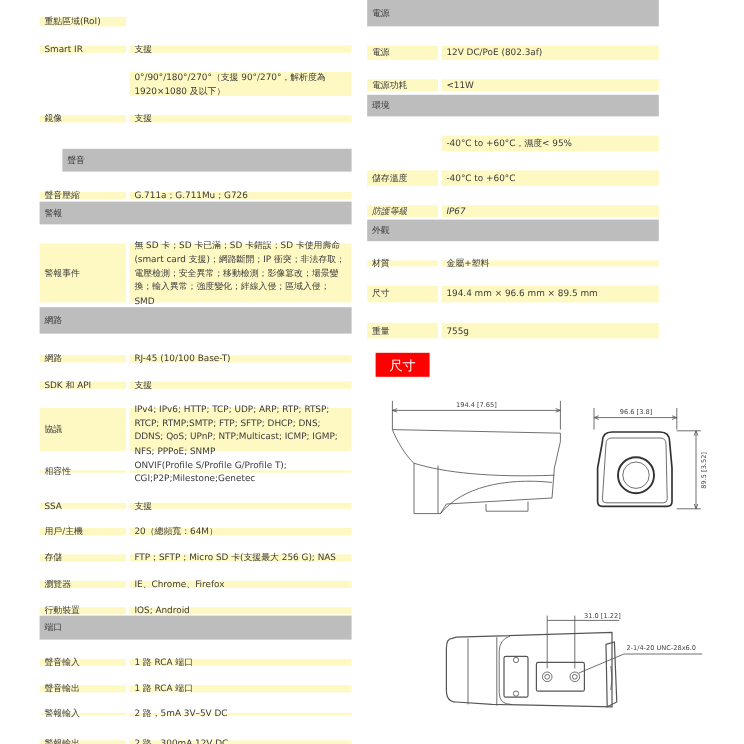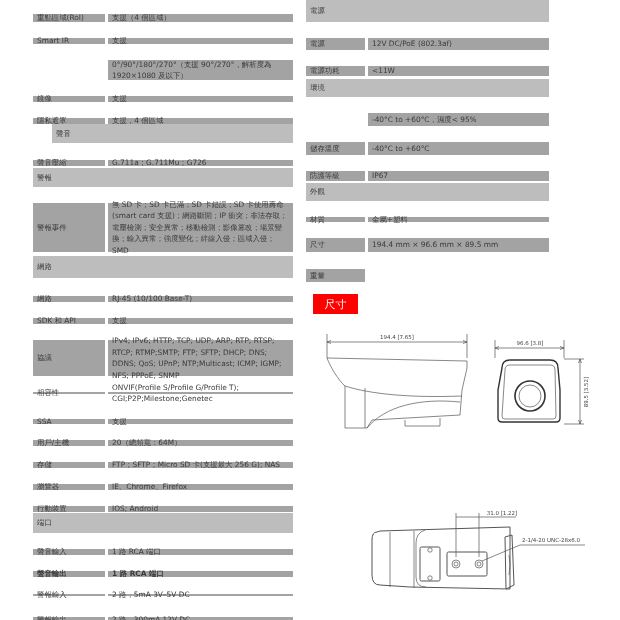--- a/index.html
+++ b/index.html
@@ -4,57 +4,52 @@
 <style>
   html, body { margin:0; padding:0; }
   body {
     width:620px; height:620px; overflow:hidden; background:#ffffff; position:relative;
     font-family: "DejaVu Sans", "Liberation Sans", sans-serif;
     color:#3a3a3a;
   }
   .tbl { position:absolute; }
   .row { position:absolute; left:0; right:0; }
   .row .lab, .row .val {
-    position:absolute; top:2px; bottom:0; background:#a3a3a3;
+    position:absolute; top:2px; bottom:0; background:#fef9c3;
     display:flex; align-items:center; box-sizing:border-box;
     font-size:7.4px; line-height:11.5px; padding-left:4px; padding-right:3px;margin-top:12px;
   }
   .row.hdr { background:#bdbdbd; display:flex; align-items:center; box-sizing:border-box; padding-left:4px; font-size:7.4px; }
   #left .lab { left:0; width:72px; }
   #left .val { left:75px; right:0; }
   #right .lab { left:0; width:59px; }
   #right .val { left:62px; right:0; }
   .badge {
     position:absolute; left:313px; top:294px; width:45px; height:20px;
     background:#ff0000; color:#ffffff; font-size:11px; display:flex; align-items:center; justify-content:center;
   }
   svg text { font-family: "DejaVu Sans", "Liberation Sans", sans-serif; }
 </style>
 </head>
 <body>
 
 <div id="left" class="tbl" style="left:33px; top:0; width:260px; height:620px;">
   <div class="row" style="top:0; height:22px;">
     <div class="lab">重點區域(RoI)</div>
-    <div class="val">支援（4 個區域）</div>
   </div>
   <div class="row" style="top:24px; height:20px;">
     <div class="lab">Smart IR</div>
     <div class="val">支援</div>
   </div>
   <div class="row" style="top:46px; height:34px;">
     <div class="val">0°/90°/180°/270°（支援 90°/270°，解析度為 1920×1080 及以下）</div>
   </div>
   <div class="row" style="top:82px; height:20px;">
     <div class="lab">鏡像</div>
     <div class="val">支援</div>
-  </div>
-  <div class="row" style="top:104px; height:20px;">
-    <div class="lab">隱私遮罩</div>
-    <div class="val">支援，4 個區域</div>
   </div>
   <div class="row hdr" style="top:124px; height:19px;margin-left:19px;">聲音</div>
   <div class="row" style="top:146px; height:20px;">
     <div class="lab">聲音壓縮</div>
     <div class="val">G.711a；G.711Mu；G726</div>
   </div>
   <div class="row hdr" style="top:168px; height:19px;">警報</div>
   <div class="row" style="top:189px; height:63px;">
     <div class="lab">警報事件</div>
     <div class="val">無 SD 卡；SD 卡已滿；SD 卡錯誤；SD 卡使用壽命 (smart card 支援)；網路斷開；IP 衝突；非法存取；電壓檢測；安全異常；移動檢測；影像篡改；場景變換；輸入異常；強度變化；絆線入侵；區域入侵；SMD</div>
@@ -94,21 +89,21 @@
   </div>
   <div class="row" style="top:492px; height:20px;">
     <div class="lab">行動裝置</div>
     <div class="val">IOS; Android</div>
   </div>
   <div class="row hdr" style="top:513px; height:20px;">端口</div>
   <div class="row" style="top:535px; height:20px;">
     <div class="lab">聲音輸入</div>
     <div class="val">1 路 RCA 端口</div>
   </div>
-  <div class="row" style="top:557px; height:20px;font-weight:bold;">
+  <div class="row" style="top:557px; height:20px;">
     <div class="lab">聲音輸出</div>
     <div class="val">1 路 RCA 端口</div>
   </div>
   <div class="row" style="top:580px; height:16px;">
     <div class="lab">警報輸入</div>
     <div class="val">2 路，5mA 3V–5V DC</div>
   </div>
   <div class="row" style="top:603px; height:20px;">
     <div class="lab">警報輸出</div>
     <div class="val">2 路，300mA 12V DC</div>
@@ -126,35 +121,36 @@
     <div class="val">&lt;11W</div>
   </div>
   <div class="row hdr" style="top:79px; height:18px;">環境</div>
   <div class="row" style="top:99px; height:27px;">
     <div class="val">-40°C to +60°C，濕度&lt; 95%</div>
   </div>
   <div class="row" style="top:128px; height:27px;">
     <div class="lab">儲存溫度</div>
     <div class="val">-40°C to +60°C</div>
   </div>
-  <div class="row" style="top:157px; height:24px;">
+  <div class="row" style="top:157px; height:24px;font-style:italic;">
     <div class="lab">防護等級</div>
     <div class="val">IP67</div>
   </div>
   <div class="row hdr" style="top:183px; height:18px;">外觀</div>
   <div class="row" style="top:203px; height:19px;">
     <div class="lab">材質</div>
     <div class="val">金屬+塑料</div>
   </div>
   <div class="row" style="top:224px; height:28px;">
     <div class="lab">尺寸</div>
     <div class="val">194.4 mm × 96.6 mm × 89.5 mm</div>
   </div>
   <div class="row" style="top:255px; height:27px;">
     <div class="lab">重量</div>
+    <div class="val">755g</div>
   </div>
 </div>
 
 <div class="badge">尺寸</div>
 
 <svg style="position:absolute; left:310px; top:330px;" width="170" height="100" viewBox="0 0 170 100">
   <g stroke="#555" stroke-width="0.7" fill="none">
     <line x1="17" y1="4" x2="17" y2="28"></line>
     <line x1="157" y1="4" x2="157" y2="28"></line>
     <line x1="17" y1="12" x2="157" y2="12"></line>

